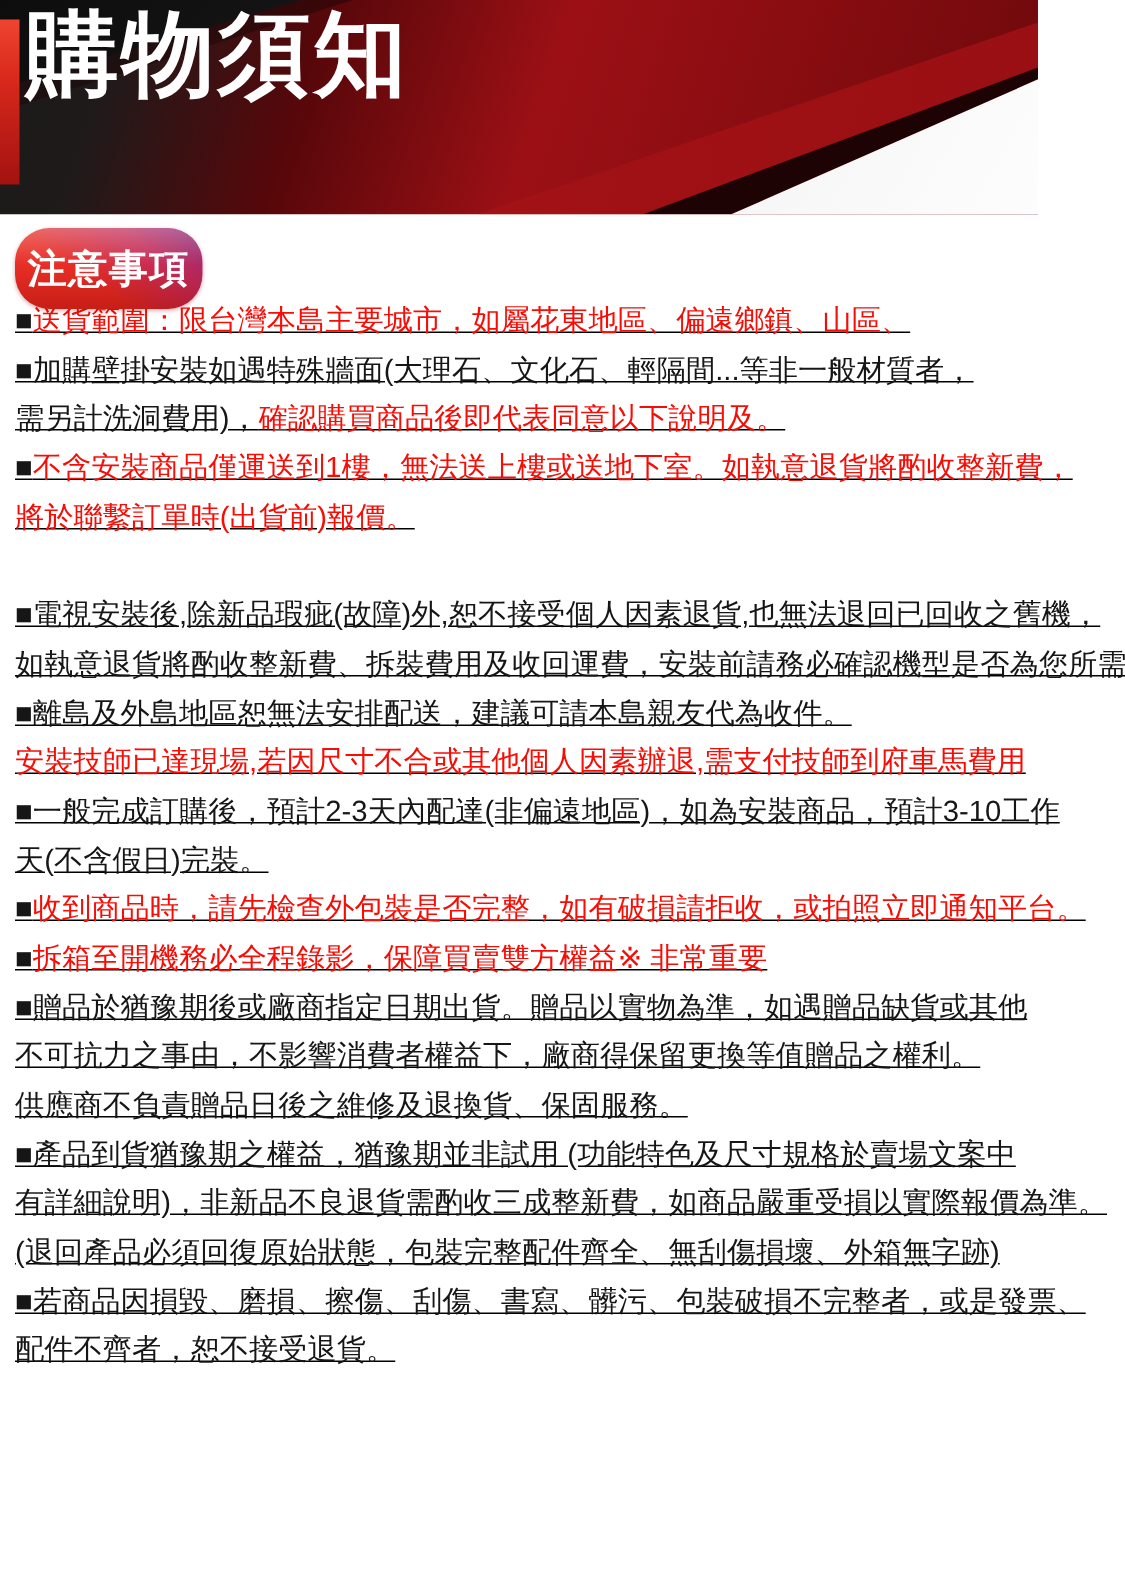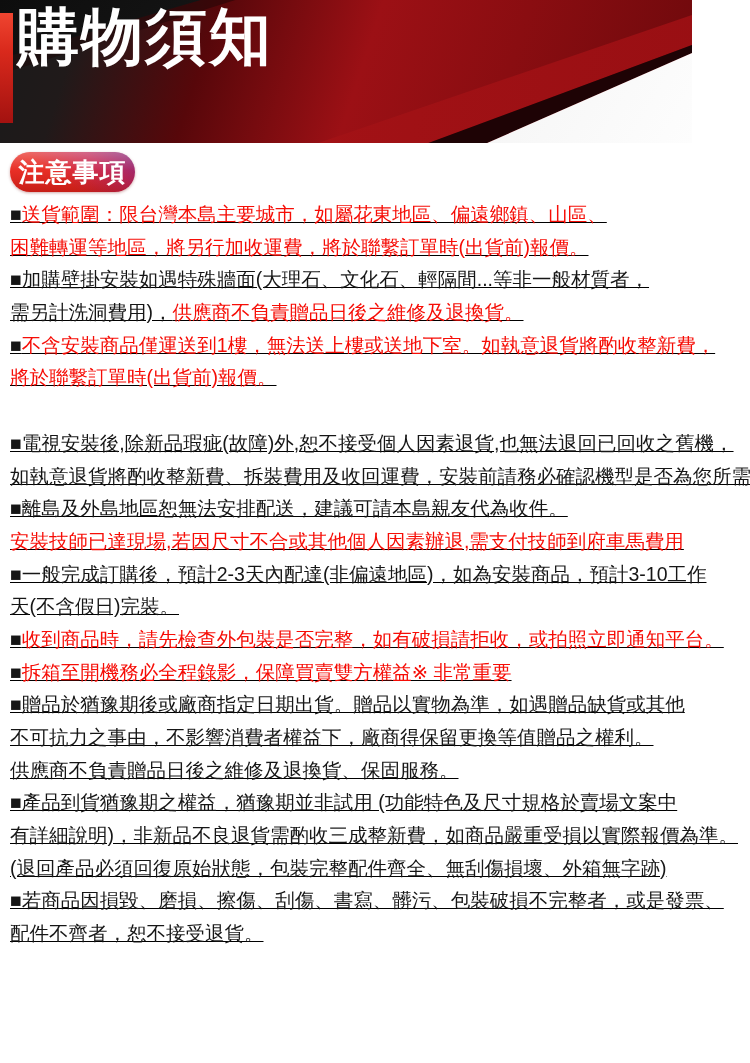--- a/index.html
+++ b/index.html
@@ -30,21 +30,21 @@
   .red-accent-bar{position:absolute;left:0;top:13px;width:13px;height:110px;
     background:linear-gradient(180deg,#ef4530 0%,var(--accent-bar) 35%,#a31210 100%);}
   .banner-title{position:absolute;left:17px;top:4px;color:#fff;font-size:62px;line-height:1.08;
     font-weight:700;letter-spacing:2px;white-space:nowrap;}
   .banner-subtitle{position:absolute;left:19px;top:73px;color:#fff;font-size:20.5px;line-height:26.5px;
     font-weight:700;letter-spacing:.5px;white-space:nowrap;}
 
   
   .badge-row{height:46px;margin:9px 0 0 10px;}
   .badge{position:relative;display:flex;align-items:center;justify-content:center;
-    width:125px;height:40px;border-radius:23px;color:#fff;font-size:26px;font-weight:700;
+    width:125px;height:54px;border-radius:23px;color:#fff;font-size:26px;font-weight:700;
     letter-spacing:1px;background:linear-gradient(35deg,var(--badge-start) 38%,#c02050 72%,var(--badge-end) 100%);
     box-shadow:0 1px 3px rgba(120,10,10,.35);}
   .badge::before{content:"";position:absolute;inset:0;border-radius:inherit;
     background:linear-gradient(180deg,rgba(255,255,255,.32) 0%,rgba(255,255,255,.05) 46%,rgba(0,0,0,.14) 100%);}
   .badge-label{position:relative;}
 
   
   .notice{padding:0 6px 0 10px;overflow:hidden;text-decoration:underline;}
   .notice-line{height:32.7px;line-height:32.7px;font-size:19.5px;white-space:nowrap;}
   .notice-blank{height:32.7px;}
@@ -68,23 +68,22 @@
   </header>
 
   <div class="badge-row">
     <div class="badge">
       <span class="badge-label">注意事項</span>
     </div>
   </div>
 
   <main class="notice">
       <div class="notice-line"><span class="seg-black">■</span><span class="seg-red">送貨範圍：限台灣本島主要城市，如屬花東地區、偏遠鄉鎮、山區、</span></div>
-      <div class="notice-line"><span class="seg-red">困難轉運等地區，將另行加收運費，將於聯繫訂單時(出貨前)報價。</span></div>
       <div class="notice-line"><span class="seg-black">■加購壁掛安裝如遇特殊牆面(大理石、文化石、輕隔間...等非一般材質者，</span></div>
-      <div class="notice-line"><span class="seg-black">需另計洗洞費用)，</span><span class="seg-red">供應商不負責贈品日後之維修及退換貨。</span></div>
+      <div class="notice-line"><span class="seg-black">需另計洗洞費用)，</span><span class="seg-red">確認購買商品後即代表同意以下說明及。</span></div>
       <div class="notice-line"><span class="seg-black">■</span><span class="seg-red">不含安裝商品僅運送到1樓，無法送上樓或送地下室。如執意退貨將酌收整新費，</span></div>
       <div class="notice-line"><span class="seg-red">將於聯繫訂單時(出貨前)報價。</span></div>
       <div class="notice-blank"></div>
       <div class="notice-line"><span class="seg-black">■電視安裝後,除新品瑕疵(故障)外,恕不接受個人因素退貨,也無法退回已回收之舊機，</span></div>
       <div class="notice-line"><span class="seg-black">如執意退貨將酌收整新費、拆裝費用及收回運費，安裝前請務必確認機型是否為您所需。</span></div>
       <div class="notice-line"><span class="seg-black">■離島及外島地區恕無法安排配送，建議可請本島親友代為收件。</span></div>
       <div class="notice-line"><span class="seg-red">安裝技師已達現場,若因尺寸不合或其他個人因素辦退,需支付技師到府車馬費用</span></div>
       <div class="notice-line"><span class="seg-black">■一般完成訂購後，預計2-3天內配達(非偏遠地區)，如為安裝商品，預計3-10工作</span></div>
       <div class="notice-line"><span class="seg-black">天(不含假日)完裝。</span></div>
       <div class="notice-line"><span class="seg-black">■</span><span class="seg-red">收到商品時，請先檢查外包裝是否完整，如有破損請拒收，或拍照立即通知平台。</span></div>

